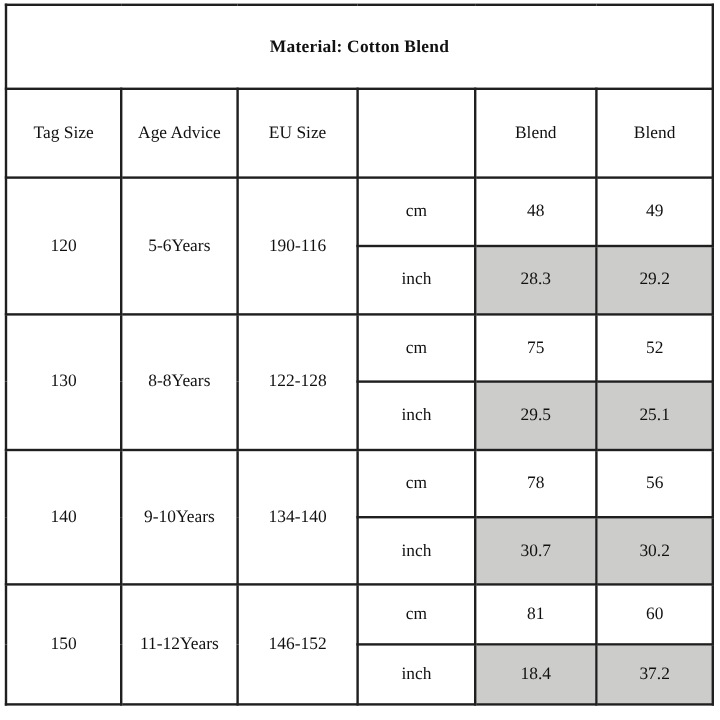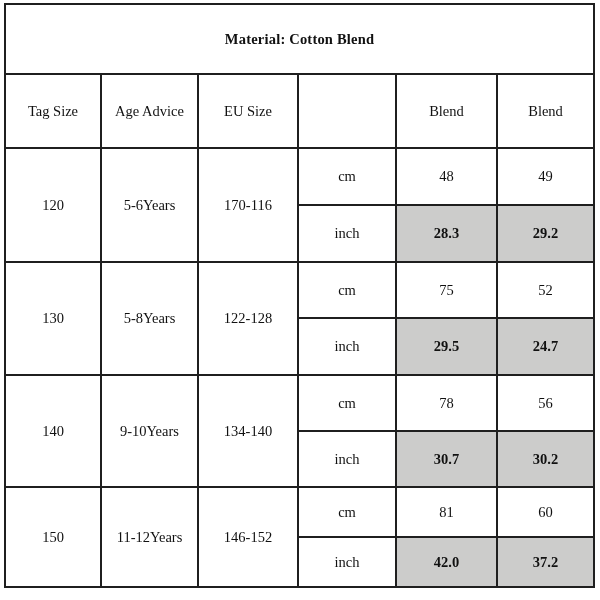--- a/index.html
+++ b/index.html
@@ -42,21 +42,20 @@
   td.title-cell {
     font-size: 18px;
     font-weight: bold;
     letter-spacing: 0.2px;
   }
   td.colhead {
     font-size: 15px;
   }
   td.hl {
     background: var(--highlight);
-    font-weight: bold;
   }
   tr.r-title  { height: 70px; }
   tr.r-head   { height: 74px; }
   tr.r-sub-a1 { height: 57px; }
   tr.r-sub-b1 { height: 57px; }
   tr.r-sub-a2 { height: 56px; }
   tr.r-sub-b2 { height: 57px; }
   tr.r-sub-a3 { height: 56px; }
   tr.r-sub-b3 { height: 56px; }
   tr.r-sub-a4 { height: 50px; }
@@ -86,43 +85,43 @@
       <td class="colhead">Age Advice</td>
       <td class="colhead">EU Size</td>
       <td class="colhead"></td>
       <td class="colhead">Blend</td>
       <td class="colhead">Blend</td>
     </tr>
 
     <tr class="r-sub-a1">
       <td rowspan="2">120</td>
       <td rowspan="2">5-6Years</td>
-      <td rowspan="2">170-116</td>
+      <td rowspan="2">190-116</td>
       <td>cm</td>
       <td>48</td>
       <td>49</td>
     </tr>
     <tr class="r-sub-b1">
       <td>inch</td>
       <td class="hl">28.3</td>
       <td class="hl">29.2</td>
     </tr>
 
     <tr class="r-sub-a2">
       <td rowspan="2">130</td>
-      <td rowspan="2">5-8Years</td>
+      <td rowspan="2">8-8Years</td>
       <td rowspan="2">122-128</td>
       <td>cm</td>
       <td>75</td>
       <td>52</td>
     </tr>
     <tr class="r-sub-b2">
       <td>inch</td>
       <td class="hl">29.5</td>
-      <td class="hl">24.7</td>
+      <td class="hl">25.1</td>
     </tr>
 
     <tr class="r-sub-a3">
       <td rowspan="2">140</td>
       <td rowspan="2">9-10Years</td>
       <td rowspan="2">134-140</td>
       <td>cm</td>
       <td>78</td>
       <td>56</td>
     </tr>
@@ -135,18 +134,18 @@
     <tr class="r-sub-a4">
       <td rowspan="2">150</td>
       <td rowspan="2">11-12Years</td>
       <td rowspan="2">146-152</td>
       <td>cm</td>
       <td>81</td>
       <td>60</td>
     </tr>
     <tr class="r-sub-b4">
       <td>inch</td>
-      <td class="hl">42.0</td>
+      <td class="hl">18.4</td>
       <td class="hl">37.2</td>
     </tr>
   </tbody>
     </table>
 </div>
 
 </body></html>

